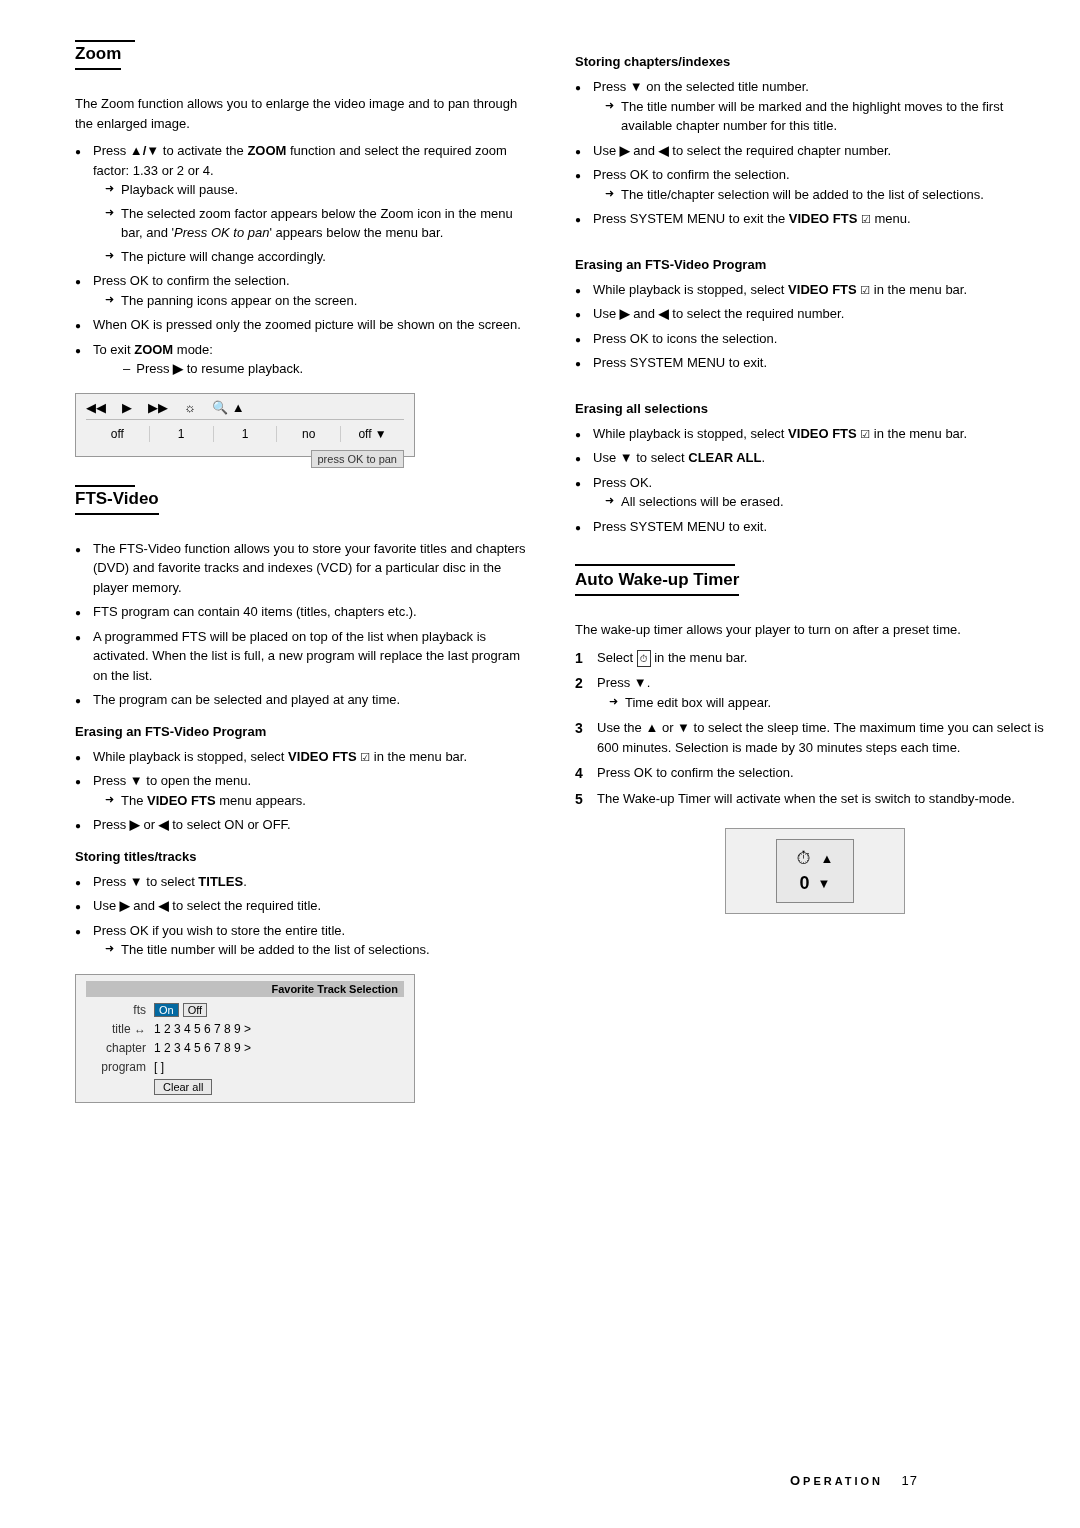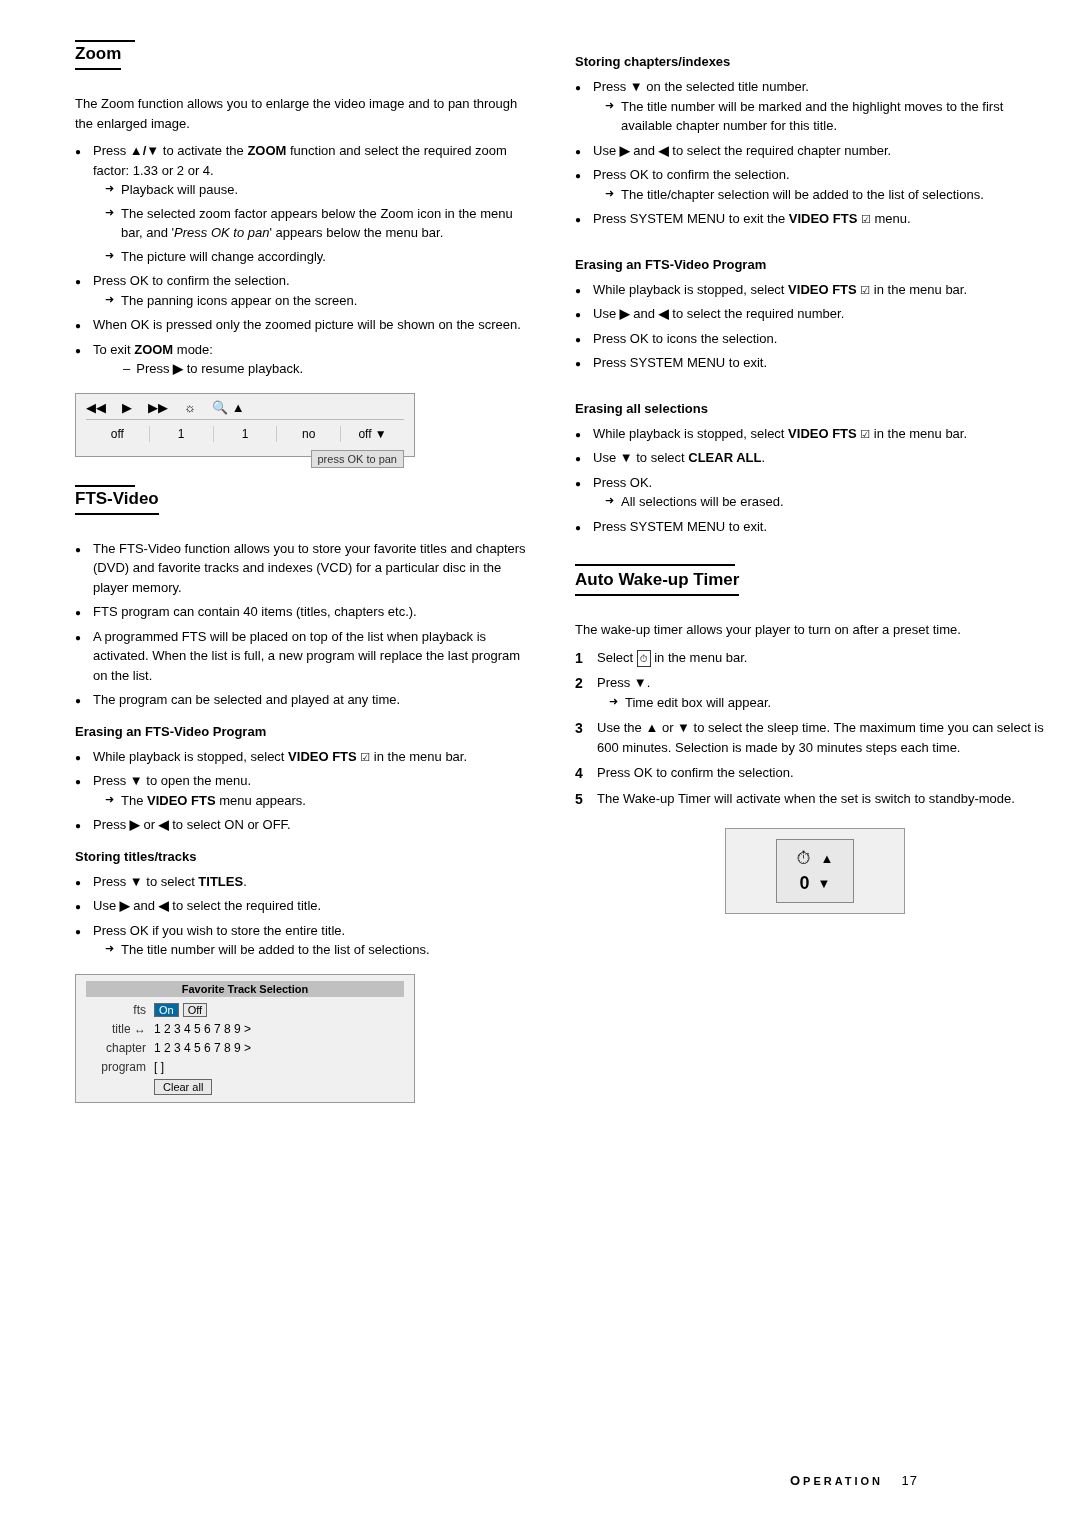--- a/index.html
+++ b/index.html
@@ -135,21 +135,21 @@
     
     .fts-display {
       border: 1px solid #999;
       background: #f0f0f0;
       margin: 14px 0 0 0;
       padding: 6px 10px 8px 10px;
       width: 340px;
     }
     .fts-title-bar {
       background: #c0c0c0;
-      text-align: center;
+      text-align: right;
       font-size: 11px;
       padding: 2px 6px;
       margin-bottom: 6px;
       font-weight: bold;
     }
     .fts-row {
       display: flex;
       align-items: flex-end;
       margin-bottom: 5px;
       font-size: 12px;

